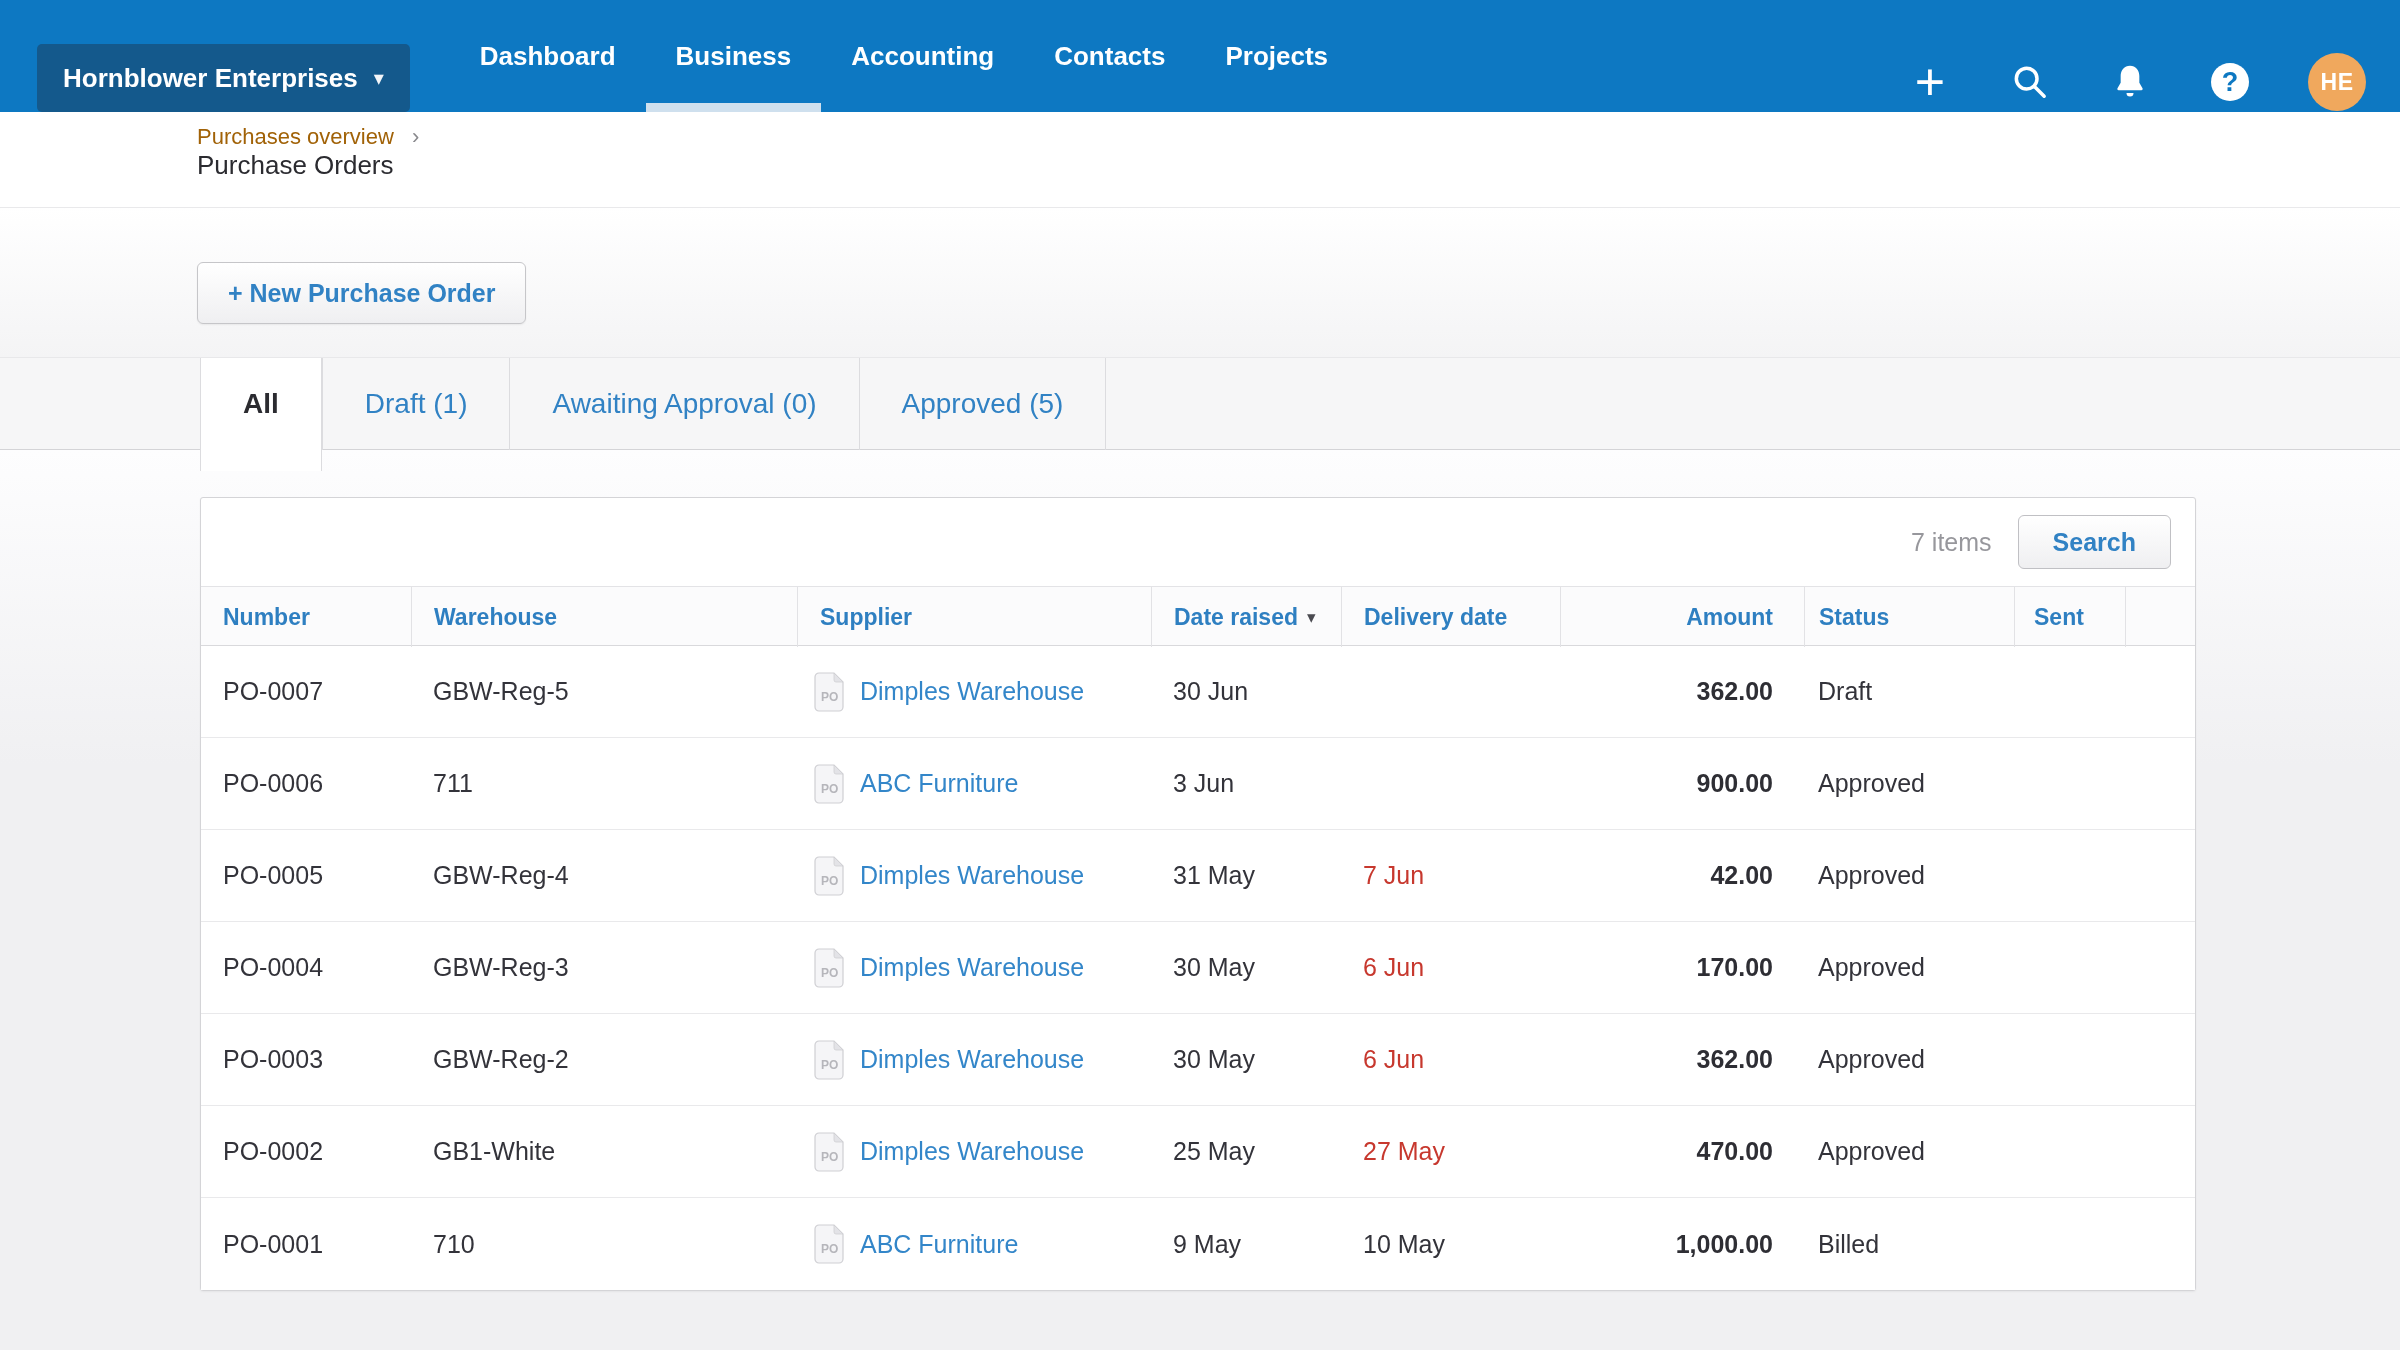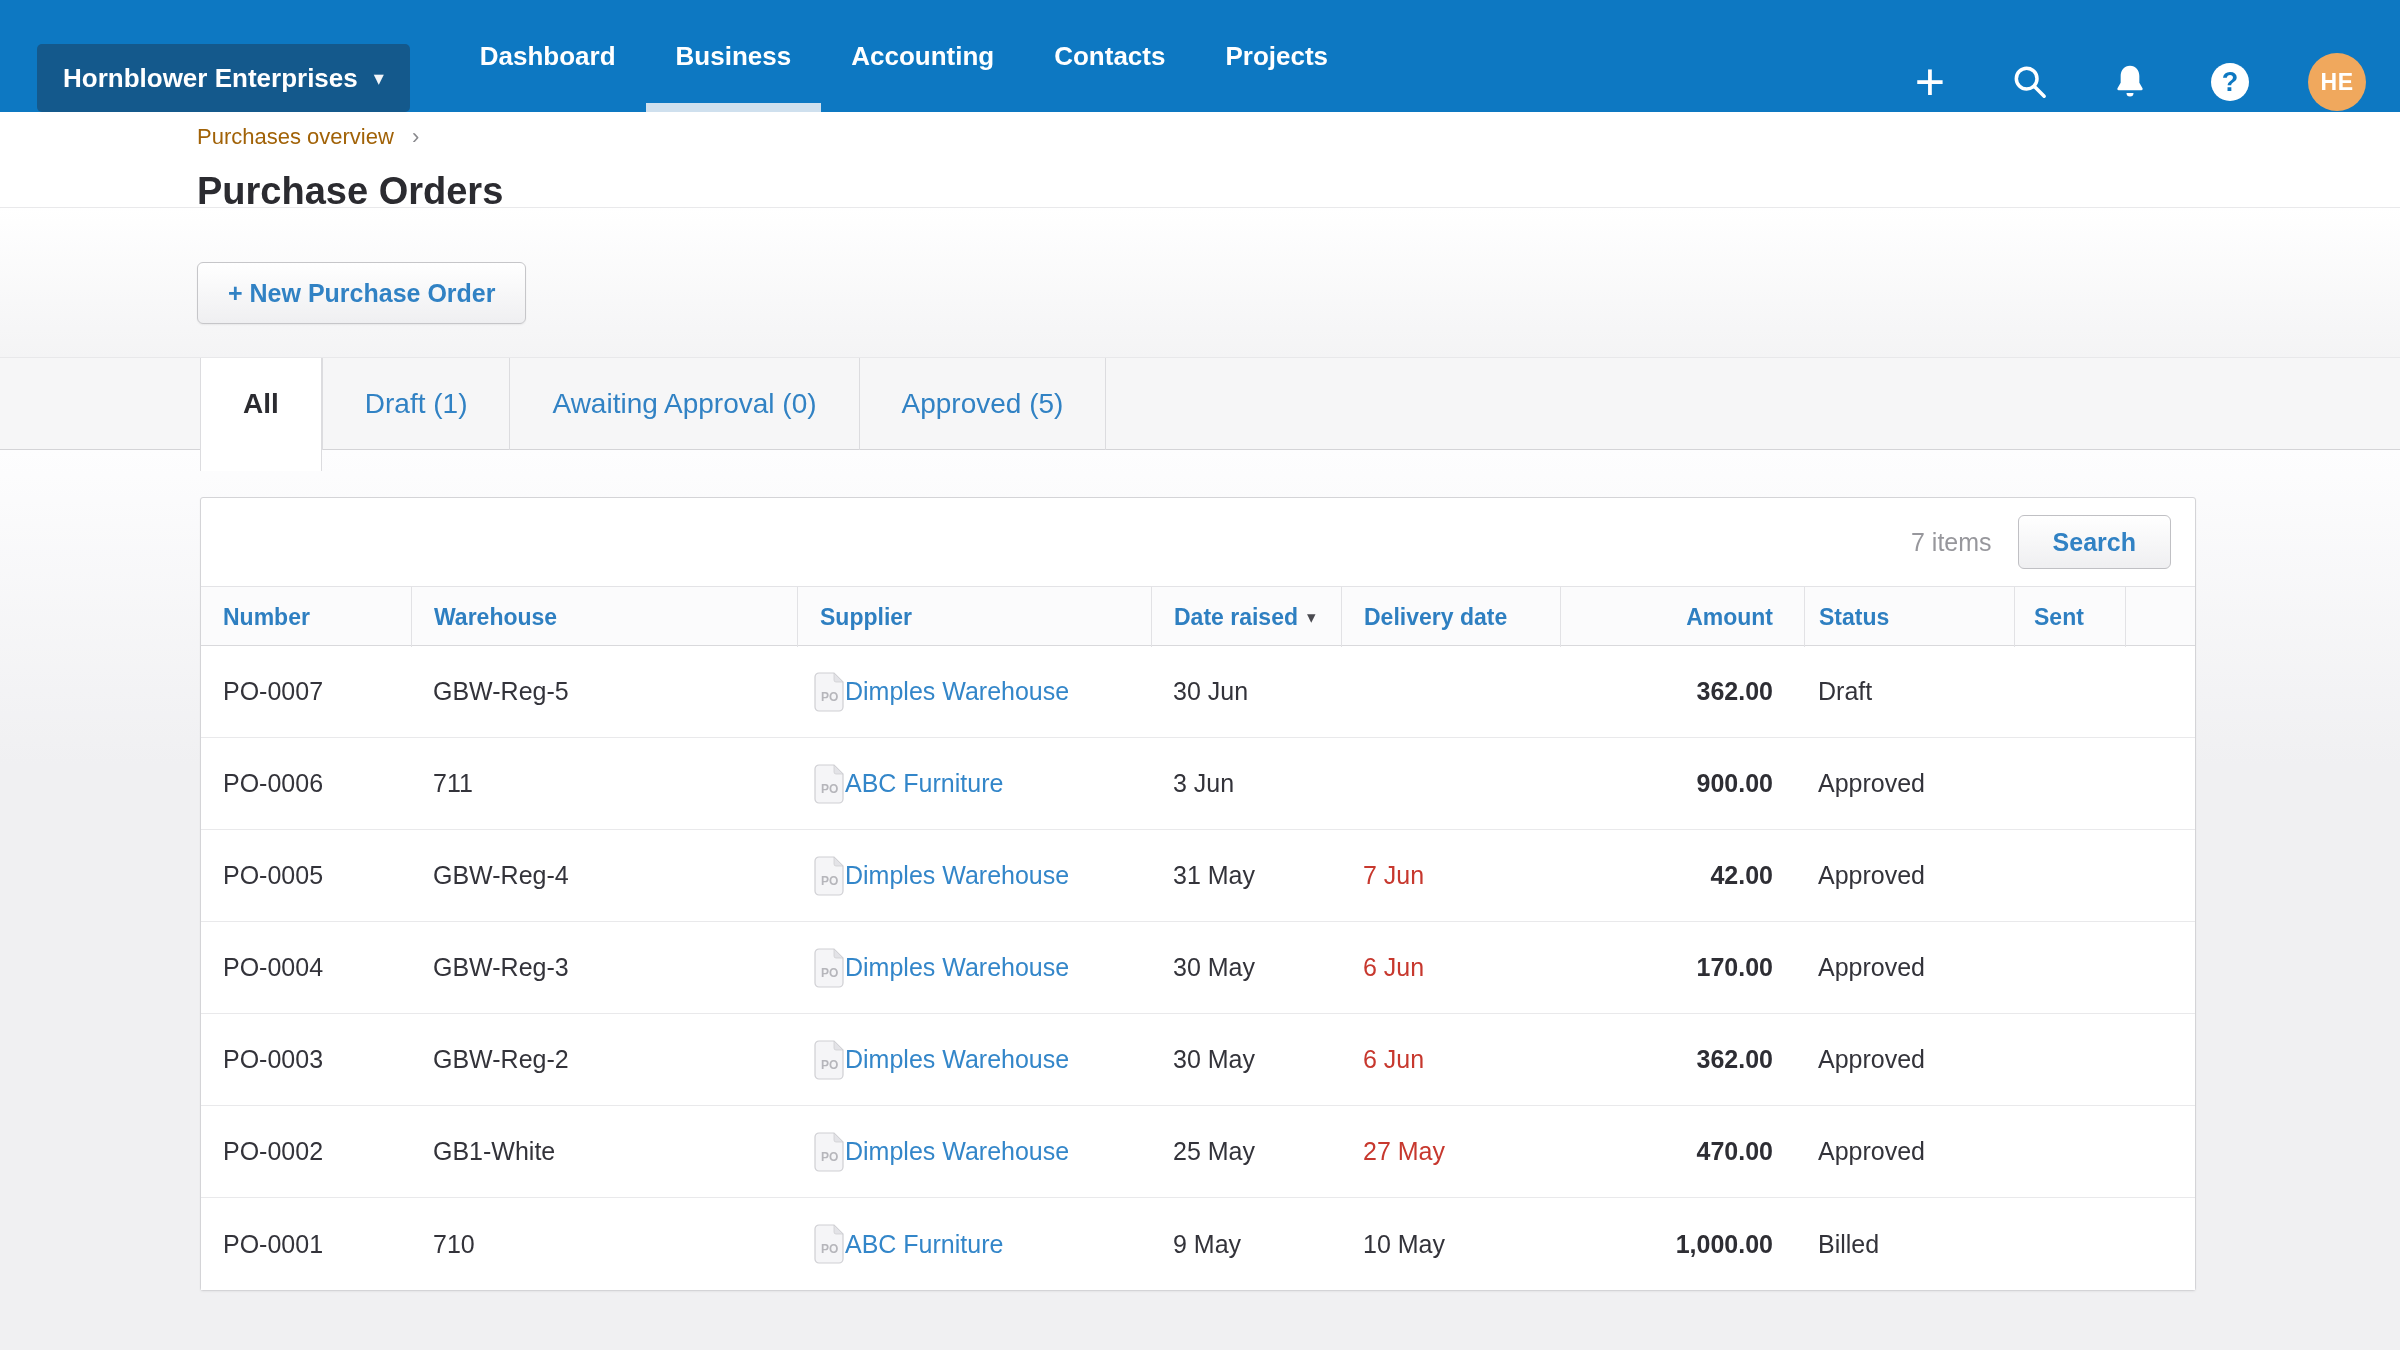--- a/index.html
+++ b/index.html
@@ -32,21 +32,21 @@
     border:none; color:#fff; font-size:23px; font-weight:700;
     display:flex; align-items:center; justify-content:center; cursor:pointer;
     font-family:inherit; letter-spacing:.5px; }
 
   
   .header-band { height:96px; background:#fff; border-bottom:1px solid #e9e9eb;
     padding-left:197px; padding-top:12px; }
   .breadcrumb { font-size:22px; }
   .breadcrumb a { color:#a16207; text-decoration:none; cursor:pointer; }
   .breadcrumb .sep { color:#8a8a8e; margin-left:12px; font-size:22px; }
-  .page-title { font-size:38px; font-weight:700; color:#2b2b30; margin-top:20px; }
+  .page-title { font-size:26px; font-weight:400; color:#2b2b30; margin-top:0; }
 
   
   .actions-section { position:relative; height:242px;
     background:linear-gradient(180deg,#ffffff 0%,#ededef 100%); }
   .new-po-btn { position:absolute; left:197px; top:54px; height:62px;
     padding:0 30px; font-size:25px; font-weight:700; color:#3182c4;
     background:linear-gradient(#ffffff,#efeff1); border:1px solid #c6c6c9;
     border-radius:6px; box-shadow:0 1px 2px rgba(0,0,0,.06); cursor:pointer;
     font-family:inherit; }
   .tab-strip { position:absolute; left:0; right:0; bottom:0; height:93px;
@@ -84,21 +84,21 @@
   .th + .th { border-left:1px solid #e2e2e5; }
   .th.right { justify-content:flex-end; padding-right:31px; padding-left:0; }
   .th.th-status { padding-left:14px; }
   .th.th-sent { padding-left:19px; }
   .sort-caret { font-size:17px; color:#4a4a50; margin-left:9px; }
 
   .row { height:92px; border-bottom:1px solid #e9e9eb; cursor:pointer;
     background:#fff; }
   .row:last-child { border-bottom:none; }
   .td { font-size:25px; color:#33333a; padding-left:22px; white-space:nowrap; }
-  .td.supplier { display:flex; align-items:center; padding-left:16px; }
+  .td.supplier { display:flex; align-items:center; gap:15px; padding-left:16px; }
   .td.supplier a { color:#3386c9; text-decoration:none; cursor:pointer; }
   .td.amount { text-align:right; padding-right:31px; padding-left:0;
     font-weight:700; color:#2e2e34; }
   .td.status { padding-left:14px; }
   .td.sent { padding-left:19px; }
   .td.overdue { color:#c7382e; }
   .po-svg text { font-family:"Liberation Sans",sans-serif; }
 </style>
 </head>
 <body>

